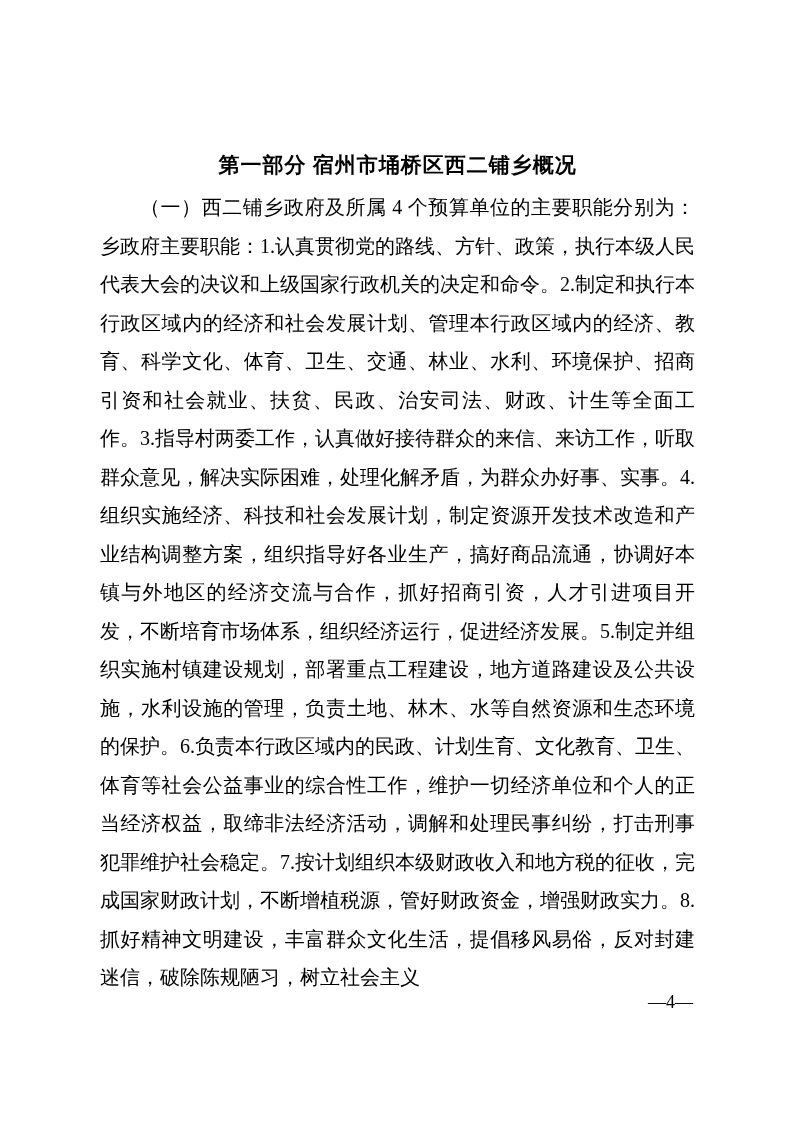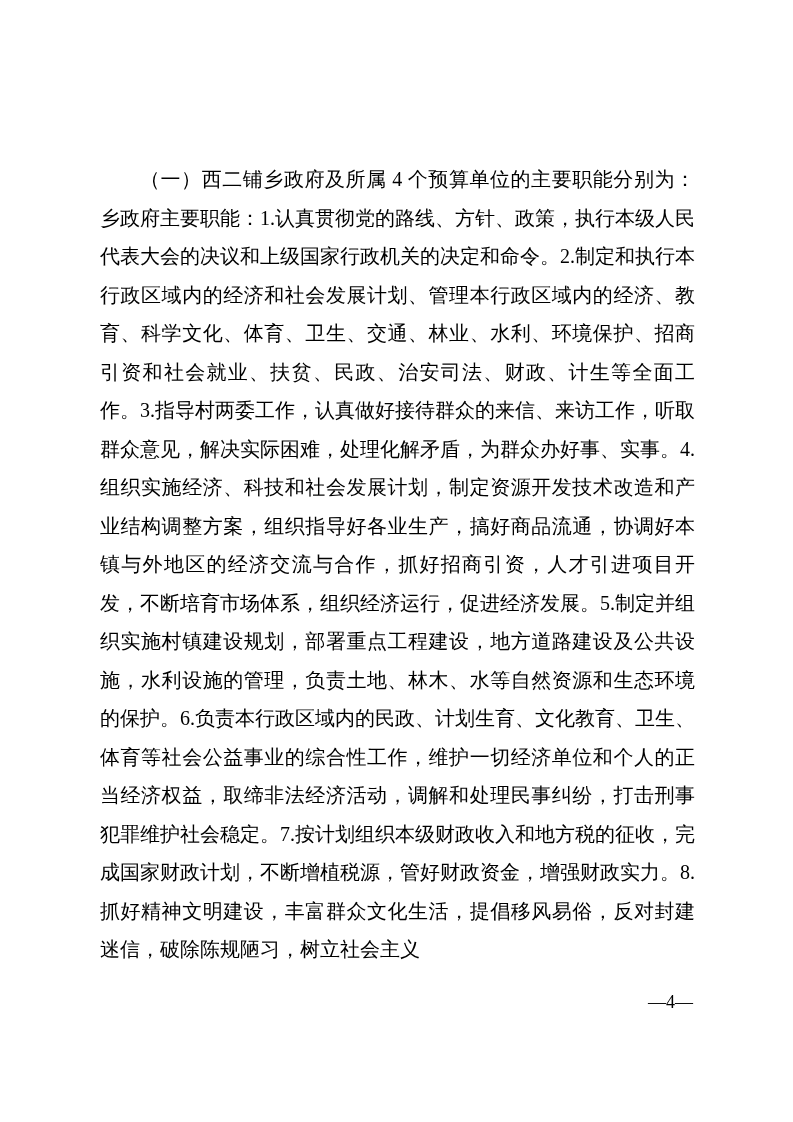--- a/index.html
+++ b/index.html
@@ -31,37 +31,38 @@
   .section-heading {
     font-size: 21px;
     font-weight: bold;
     line-height: 38px;
     margin-top: 5px;
     text-indent: 44px;
   }
   .body-text {
     font-size: 20px;
     line-height: 38.5px;
-    margin-top: 14px;
+    margin-top: 4px;
     text-align: justify;
     text-justify: inter-ideograph;
     text-indent: 40px;
     word-break: break-all;
   }
   .page-number {
     position: absolute;
     top: 990px;
     right: 100px;
     font-size: 18px;
     line-height: 24px;
     letter-spacing: 0;
   }
 </style>
 </head>
 <body>
 
 <div class="page">
+  <div class="doc-title">第一部分 宿州市埇桥区西二铺乡概况</div>
 
 
   <p class="body-text">（一）西二铺乡政府及所属 4 个预算单位的主要职能分别为：乡政府主要职能：1.认真贯彻党的路线、方针、政策，执行本级人民代表大会的决议和上级国家行政机关的决定和命令。2.制定和执行本行政区域内的经济和社会发展计划、管理本行政区域内的经济、教育、科学文化、体育、卫生、交通、林业、水利、环境保护、招商引资和社会就业、扶贫、民政、治安司法、财政、计生等全面工作。3.指导村两委工作，认真做好接待群众的来信、来访工作，听取群众意见，解决实际困难，处理化解矛盾，为群众办好事、实事。4.组织实施经济、科技和社会发展计划，制定资源开发技术改造和产业结构调整方案，组织指导好各业生产，搞好商品流通，协调好本镇与外地区的经济交流与合作，抓好招商引资，人才引进项目开发，不断培育市场体系，组织经济运行，促进经济发展。5.制定并组织实施村镇建设规划，部署重点工程建设，地方道路建设及公共设施，水利设施的管理，负责土地、林木、水等自然资源和生态环境的保护。6.负责本行政区域内的民政、计划生育、文化教育、卫生、体育等社会公益事业的综合性工作，维护一切经济单位和个人的正当经济权益，取缔非法经济活动，调解和处理民事纠纷，打击刑事犯罪维护社会稳定。7.按计划组织本级财政收入和地方税的征收，完成国家财政计划，不断增植税源，管好财政资金，增强财政实力。8.抓好精神文明建设，丰富群众文化生活，提倡移风易俗，反对封建迷信，破除陈规陋习，树立社会主义</p>
 
   <div class="page-number">—4—</div>
 </div>
 
 </body></html>

